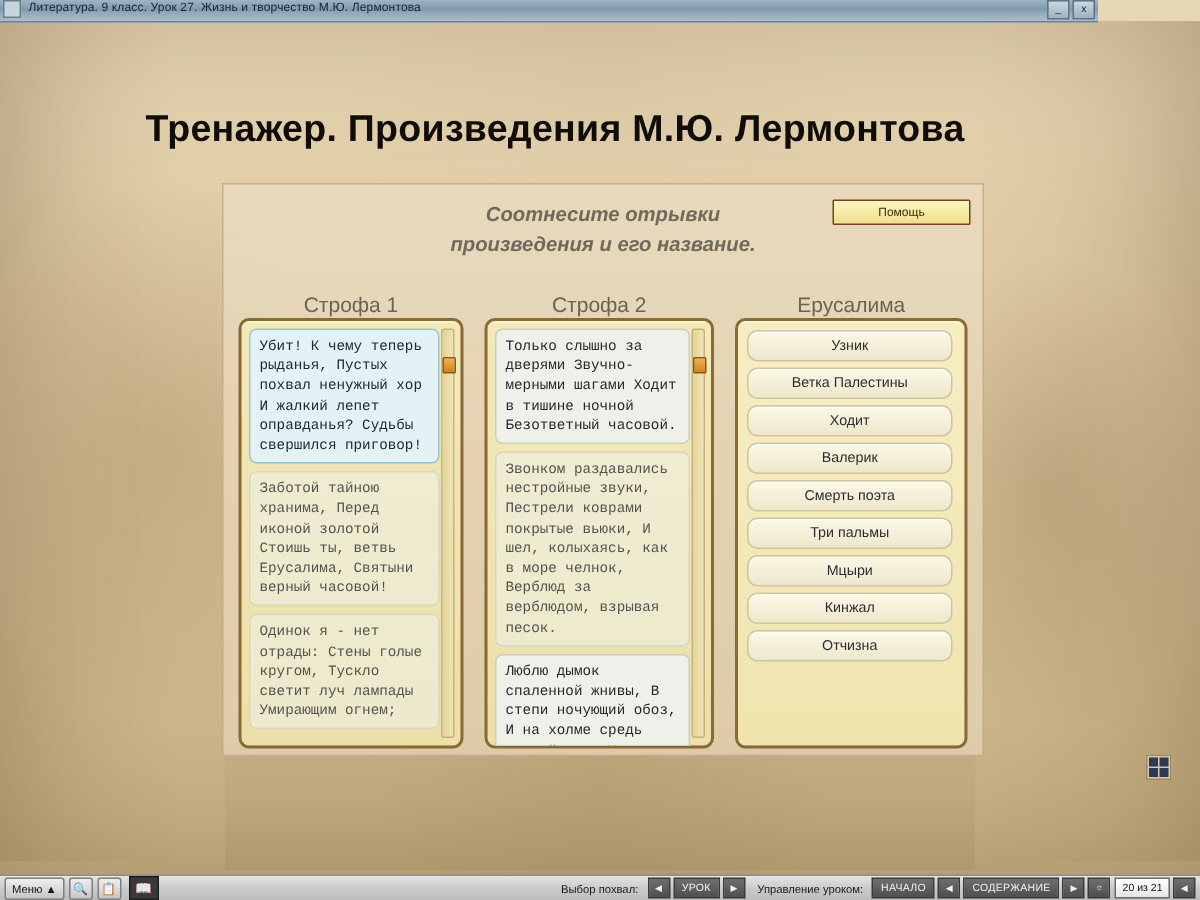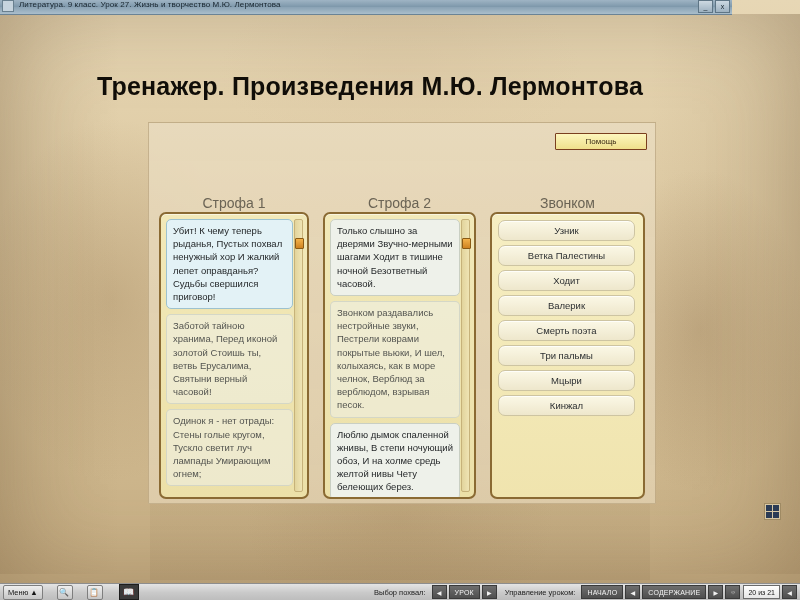--- a/index.html
+++ b/index.html
@@ -68,21 +68,21 @@
   .col3{left:341px;width:155px;}
 
   .dropbox{position:relative;background:linear-gradient(180deg,#f2e9b9,#ece0a8);
     border:2px solid #8a6a33;border-radius:7px;height:283px;overflow:hidden;
     box-shadow:inset 0 1px 0 rgba(255,255,255,.55);}
   .dropbox.plain{background:linear-gradient(180deg,#f6eec2,#f0e4ae);}
 
   .inner{position:absolute;left:5px;top:5px;right:14px;bottom:0;}
   .frag{background:#eef1ea;border:1px solid #c9cfc3;border-radius:5px;
     padding:4px 5px 5px 6px;margin-bottom:5px;
-    font-size:9.5px;line-height:13.2px;color:#25282a;}
+    font-size:9.5px;line-height:13.2px;color:#25282a;font-family:Liberation Mono, monospace;}
   .frag.sel{background:#e3f2f6;border-color:#9dc2cf;}
   .frag.faded{background:rgba(238,241,234,.55);border-color:rgba(201,207,195,.7);
     color:rgba(37,40,42,.78);}
 
   
   .sbar{position:absolute;right:4px;top:5px;bottom:5px;width:7px;
     background:linear-gradient(90deg,#e2d49c,#efe4b4);
     border:1px solid #c6b27a;border-radius:2px;}
   .sthumb{position:absolute;left:0;width:7px;height:9px;
     background:linear-gradient(180deg,#f3b24a,#cf8320);
@@ -99,21 +99,21 @@
 
   
   .grip{position:absolute;left:764px;top:503px;width:13px;height:13px;
     background:#d7c7a4;border:1px solid #9f8a63;
     display:grid;grid-template-columns:1fr 1fr;grid-template-rows:1fr 1fr;gap:1px;padding:1px;}
   .grip i{background:#2b3b55;}
 
   
   .statusbar{position:absolute;left:0;bottom:0;width:800px;height:16px;
     background:linear-gradient(180deg,#e4e4e4,#c9c9c9 55%,#bdbdbd 100%);
-    border-top:1px solid #8d8d8d;display:flex;align-items:center;gap:11px;}
+    border-top:1px solid #8d8d8d;display:flex;align-items:center;}
   .sb-btn{height:13px;margin-left:3px;padding:0 4px;
     background:linear-gradient(180deg,#efefef,#c5c5c5);
     border:1px solid #7e7e7e;border-radius:2px;
     font-size:7.5px;color:#141414;display:flex;align-items:center;gap:2px;}
   .sb-ico{width:14px;height:13px;margin-left:3px;
     background:linear-gradient(180deg,#efefef,#c5c5c5);
     border:1px solid #7e7e7e;border-radius:2px;
     display:flex;align-items:center;justify-content:center;font-size:8px;color:#2a2a2a;}
   .sb-book{width:18px;height:14px;margin-left:5px;
     background:#3a3a3a;border:1px solid #1d1d1d;
@@ -150,20 +150,24 @@
     <div class="tb-btns">
       <div class="tb-btn">_</div>
       <div class="tb-btn">x</div>
     </div>
   </div>
 
   <div class="page-title">Тренажер. Произведения М.Ю. Лермонтова</div>
 
   <div class="panel">
 
+    <div class="instr">
+      <div>Соотнесите отрывки</div>
+      <div>произведения и его название.</div>
+    </div>
 
     <div class="help-btn">Помощь</div>
 
     <div class="cols">
 
       <div class="col col1">
         <div class="col-h">Строфа 1</div>
         <div class="dropbox">
           <div class="inner">
             <div class="frag sel">Убит! К чему теперь рыданья,
@@ -202,31 +206,32 @@
 И на холме средь желтой нивы
 Чету белеющих берез.</div>
           </div>
           <div class="sbar">
             <div class="sthumb" style="top:18px"></div>
           </div>
         </div>
       </div>
 
       <div class="col col3">
-        <div class="col-h">Звонком</div>
+        <div class="col-h">Ерусалима</div>
         <div class="dropbox plain">
           <div class="namelist">
             <div class="namebtn">Узник</div>
             <div class="namebtn">Ветка Палестины</div>
             <div class="namebtn">Ходит</div>
             <div class="namebtn">Валерик</div>
             <div class="namebtn">Смерть поэта</div>
             <div class="namebtn">Три пальмы</div>
             <div class="namebtn">Мцыри</div>
             <div class="namebtn">Кинжал</div>
+            <div class="namebtn">Отчизна</div>
           </div>
         </div>
       </div>
 
     </div>
   </div>
 
   <div class="grip">
     <i></i>
       <i></i>

